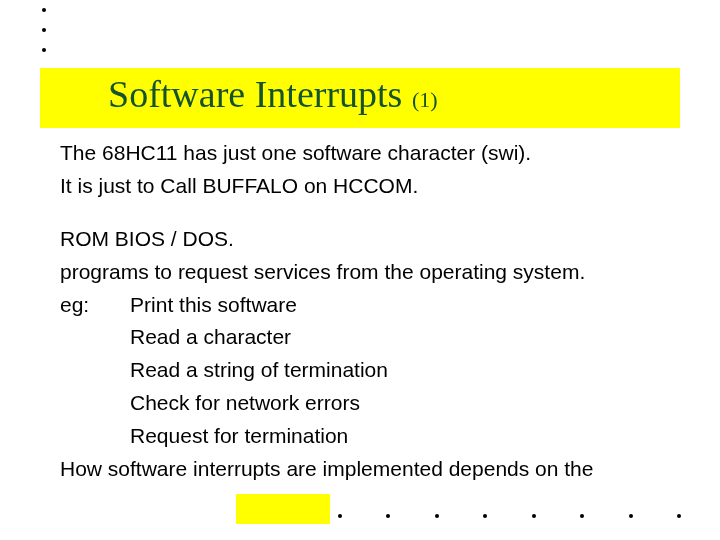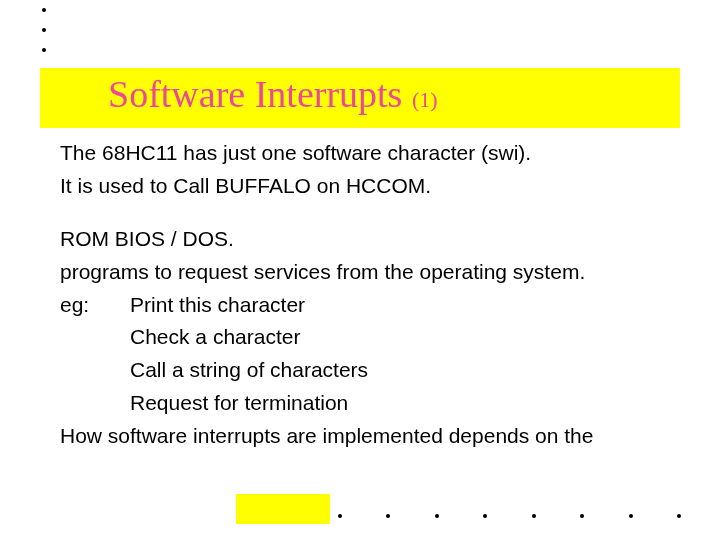--- a/index.html
+++ b/index.html
@@ -26,21 +26,21 @@
     width: 640px;
     height: 60px;
     background: #ffff00;
   }
   .title-text {
     position: absolute;
     left: 108px;
     top: 72px;
     font-family: "Times New Roman", Times, serif;
     font-size: 38px;
-    color: #ec4899;
+    color: #14532d;
     white-space: nowrap;
   }
   .title-sub {
     font-size: 22px;
     vertical-align: baseline;
   }
   .body-block {
     position: absolute;
     left: 60px;
     top: 140px;
@@ -89,27 +89,28 @@
 <div class="dot" style="left:42px; top:28px;"></div>
 <div class="dot" style="left:42px; top:48px;"></div>
 
 <div class="title-band"></div>
 <div class="title-text">
   <span>Software Interrupts </span><span class="title-sub">(1)</span>
 </div>
 
 <div class="body-block">
   <p>The 68HC11 has just one software character (swi).</p>
-  <p>It is used to Call BUFFALO on HCCOM.</p>
+  <p>It is just to Call BUFFALO on HCCOM.</p>
   <div class="gap"></div>
   <p>ROM BIOS / DOS.</p>
   <p>programs to request services from the operating system.</p>
-  <p class="eg-line">eg:       Print this character</p>
-  <p class="eg-line">            Check a character</p>
-  <p class="eg-line">            Call a string of characters</p>
+  <p class="eg-line">eg:       Print this software</p>
+  <p class="eg-line">            Read a character</p>
+  <p class="eg-line">            Read a string of termination</p>
+  <p class="eg-line">            Check for network errors</p>
   <p class="eg-line">            Request for termination</p>
   <p>How software interrupts are implemented depends on the</p>
 
 </div>
 
 <div class="yellow-strip"></div>
 
 <div class="bottom-dots">
   <span class="bd"></span>
   <span class="bd"></span>

